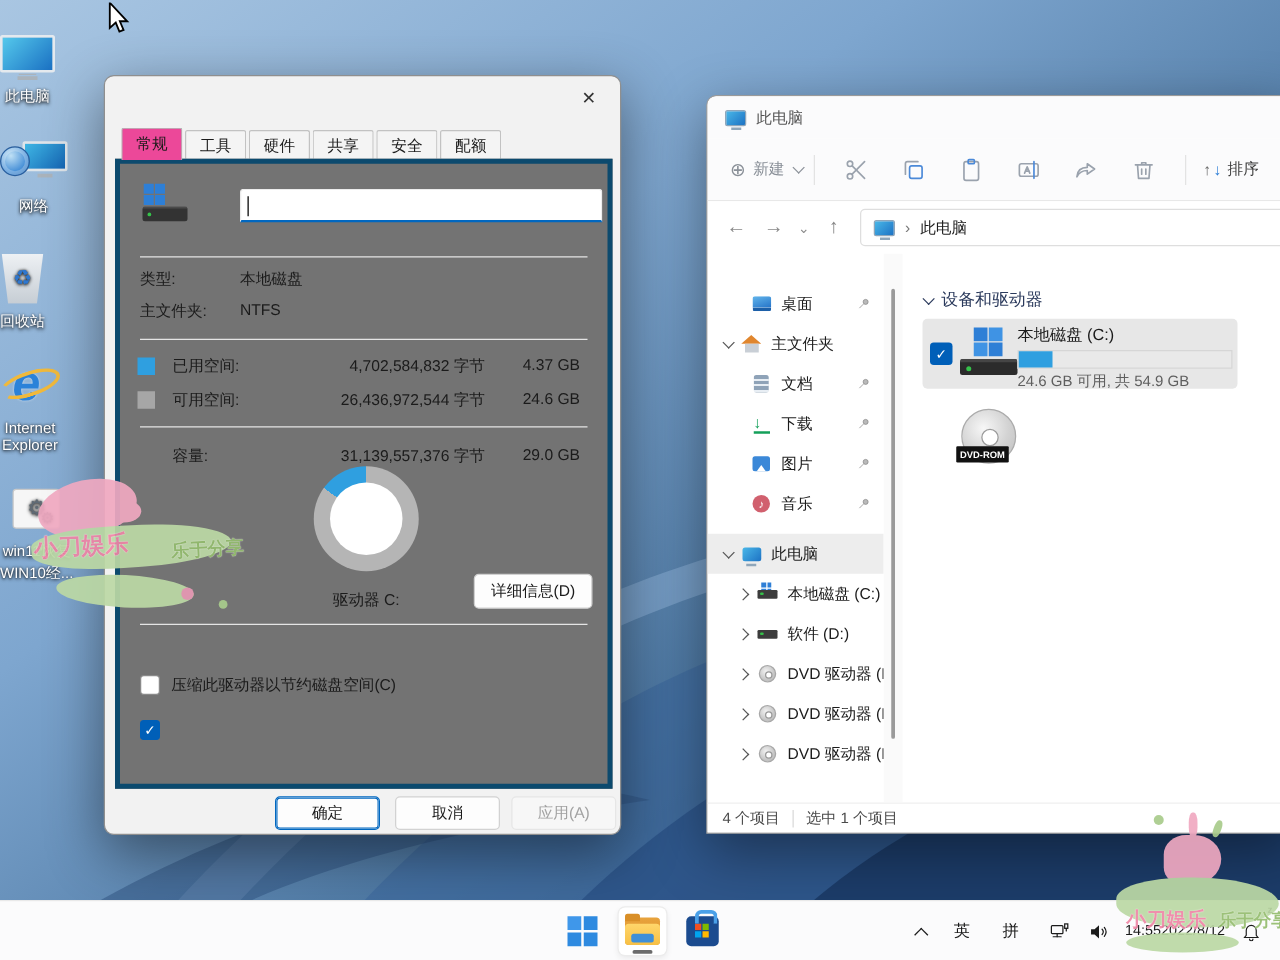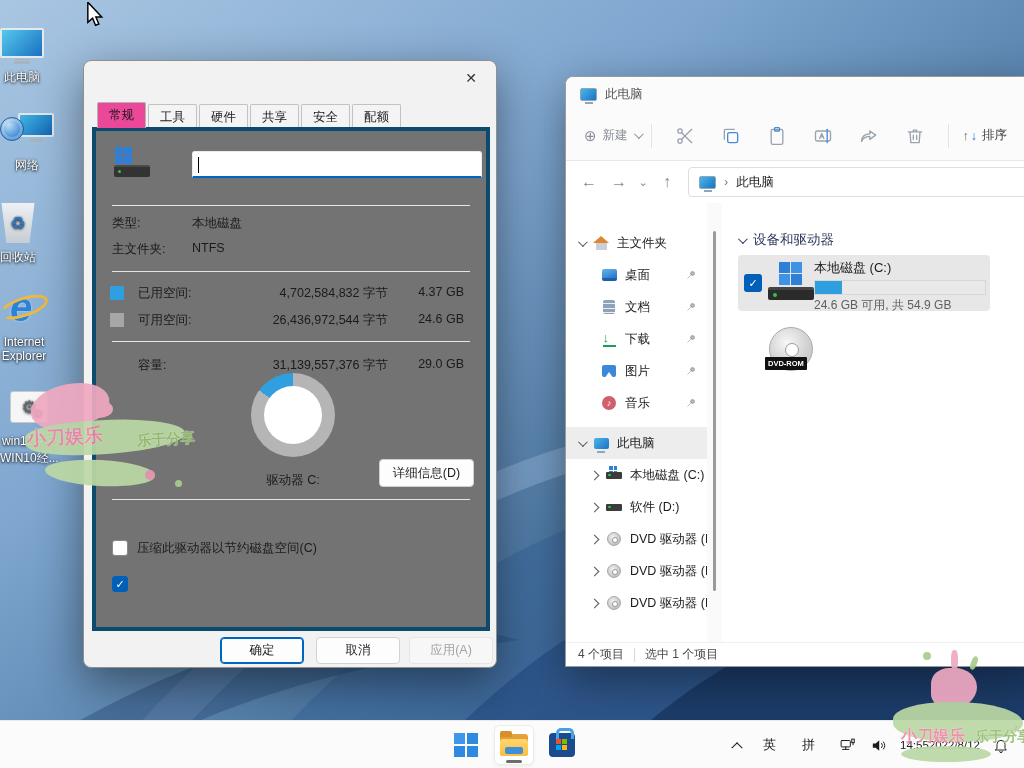--- a/index.html
+++ b/index.html
@@ -455,39 +455,39 @@
       <div class="crumb">
         <div class="mini-mon"></div>
         <span style="color:#777">›</span>
         <span>此电脑</span>
       </div>
     </div>
 
     <div class="e-body">
 
       <div class="sb">
+        <div class="sb-row child">
+          <span class="ic ic-desktop">
+              <i></i>
+            </span>
+          <span class="lbl">桌面</span>
+          <span class="pin"><svg width="12" height="12" viewBox="0 0 24 24">
+                <circle cx="15" cy="9" r="4"></circle>
+                <line x1="11.5" y1="12.5" x2="5" y2="19"></line>
+              </svg></span>
+        </div>
         <div class="sb-row">
           <span class="chv down"></span>
           <span class="ic ic-home">
               <span style="display:flex;flex-direction:column;align-items:center">
                 <span class="roof"></span>
                 <span class="bodyy"></span>
               </span>
             </span>
           <span class="lbl">主文件夹</span>
-        </div>
-        <div class="sb-row child">
-          <span class="ic ic-desktop">
-              <i></i>
-            </span>
-          <span class="lbl">桌面</span>
-          <span class="pin"><svg width="12" height="12" viewBox="0 0 24 24">
-                <circle cx="15" cy="9" r="4"></circle>
-                <line x1="11.5" y1="12.5" x2="5" y2="19"></line>
-              </svg></span>
         </div>
         <div class="sb-row child">
           <span class="ic ic-doc">
               <i></i>
             </span>
           <span class="lbl">文档</span>
           <span class="pin"><svg width="12" height="12" viewBox="0 0 24 24">
                 <circle cx="15" cy="9" r="4"></circle>
                 <line x1="11.5" y1="12.5" x2="5" y2="19"></line>
               </svg></span>

